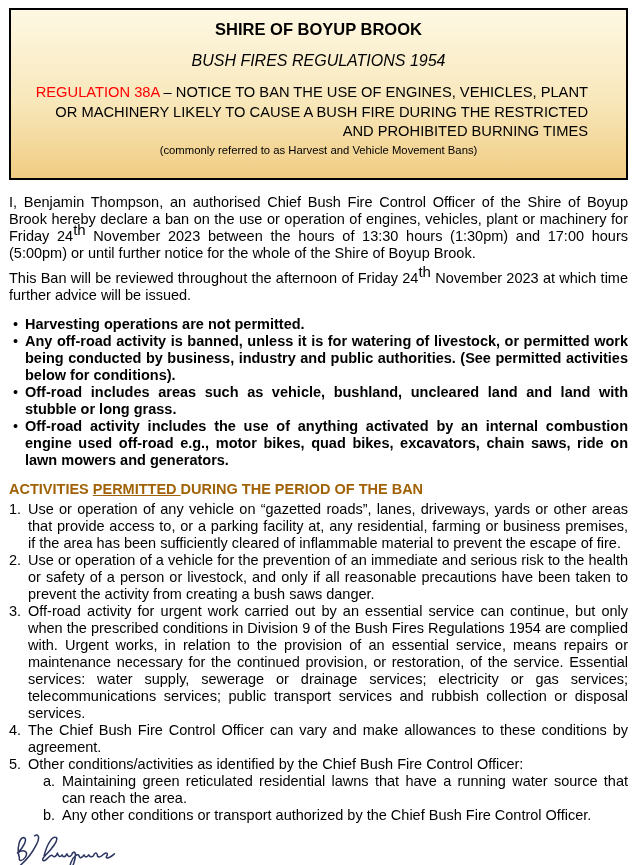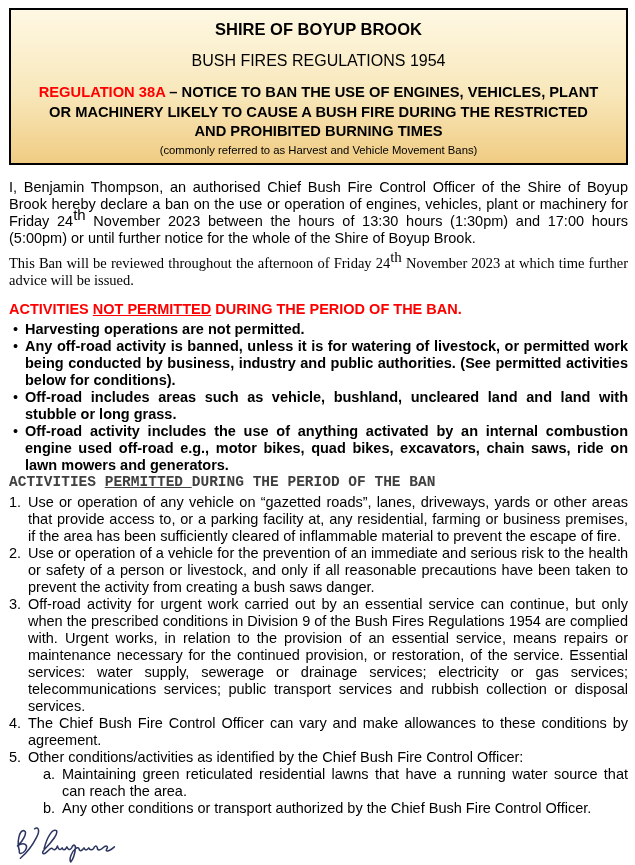--- a/index.html
+++ b/index.html
@@ -21,47 +21,47 @@
     color:#000;
     overflow:hidden;
   }
   .page{padding:8px 7px 0 9px;width:635px;}
 
   
   .banner{
     border:2.5px solid var(--border);
     background:linear-gradient(to bottom, var(--banner-top) 0%, var(--banner-mid) 55%, var(--banner-bottom) 100%);
     text-align:center;
-    padding:10px 22px 6px 22px;
+    padding:10px 22px 21px 22px;
     margin-bottom:14px;
   }
   .banner .title{
     font-size:16.5px;font-weight:bold;line-height:19px;margin:0 0 12px 0;
   }
   .banner .subtitle{
-    font-size:16px;font-weight:normal;line-height:19px;margin:0 0 13px 0;
+    font-size:16px;font-style:italic;font-weight:normal;line-height:19px;margin:0 0 13px 0;
   }
   .banner .regulation{
-    font-size:14.7px;font-weight:bold;line-height:19.5px;margin:0 0 2px 0;
+    font-size:14.7px;font-weight:normal;line-height:19.5px;margin:0 16px 2px 0;text-align:right;
   }
   .banner .regulation .red{color:var(--accent-red);}
   .banner .note{font-size:11.3px;line-height:13px;margin:0;}
 
   
   .para{text-align:justify;margin:0 0 8px 0;}
-  .para.second{margin-bottom:12px;font-family:Liberation Serif, serif;}
+  .para.second{margin-bottom:12px;}
   sup{font-size:15px;line-height:0;vertical-align:super;}
 
   .sec-heading{
     font-weight:bold;
     margin:0 0 3px 0;
     line-height:17px;
   }
   .sec-heading.red{color:var(--accent-red);margin-top:12px;}
-  .sec-heading.black{color:#404040;margin-top:0;font-family:Liberation Mono, monospace;}
+  .sec-heading.black{color:#a16207;margin-top:12px;}
   .sec-heading .u{text-decoration:underline;}
 
   
   .blist{margin:0 0 0 0;padding:0;}
   .brow{display:flex;align-items:flex-start;}
   .brow .marker{flex:0 0 16px;padding-left:4px;}
   .brow .txt{flex:1;text-align:justify;font-weight:bold;}
 
   
   .nlist{margin:0;padding:0;}
@@ -85,21 +85,20 @@
     <div class="title">SHIRE OF BOYUP BROOK</div>
     <div class="subtitle">BUSH FIRES REGULATIONS 1954</div>
     <div class="regulation"><span class="red">REGULATION 38A</span><span> – NOTICE TO BAN THE USE OF ENGINES, VEHICLES, PLANT OR MACHINERY LIKELY TO CAUSE A BUSH FIRE DURING THE RESTRICTED AND PROHIBITED BURNING TIMES</span></div>
     <div class="note">(commonly referred to as Harvest and Vehicle Movement Bans)</div>
   </div>
 
   <p class="para"><span>I, Benjamin Thompson, an authorised Chief Bush Fire Control Officer of the Shire of Boyup Brook hereby declare a ban on the use or operation of engines, vehicles, plant or machinery for Friday 24</span><sup>th</sup><span> November 2023 between the hours of 13:30 hours (1:30pm) and 17:00 hours (5:00pm) or until further notice for the whole of the Shire of Boyup Brook.</span></p>
 
   <p class="para second"><span>This Ban will be reviewed throughout the afternoon of Friday 24</span><sup>th</sup><span> November 2023 at which time further advice will be issued.</span></p>
 
-  <div class="sec-heading red"><span>ACTIVITIES </span><span class="u">NOT PERMITTED</span><span> DURING THE PERIOD OF THE BAN.</span></div>
 
   <div class="blist">
     <div class="brow">
         <span class="marker">•</span>
         <span class="txt">Harvesting operations are not permitted.</span>
       </div>
     <div class="brow">
         <span class="marker">•</span>
         <span class="txt">Any off-road activity is banned, unless it is for watering of livestock, or permitted work being conducted by business, industry and public authorities. (See permitted activities below for conditions).</span>
       </div>

